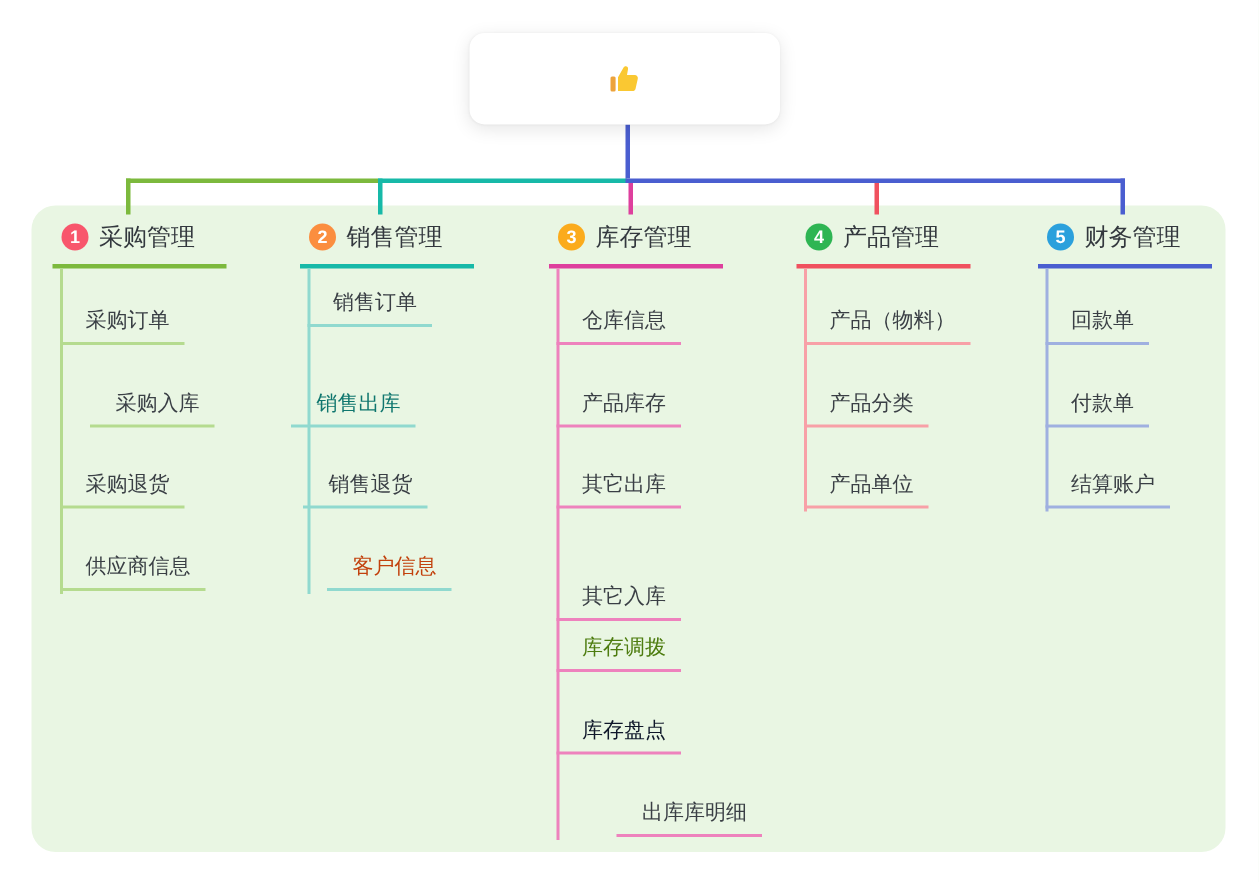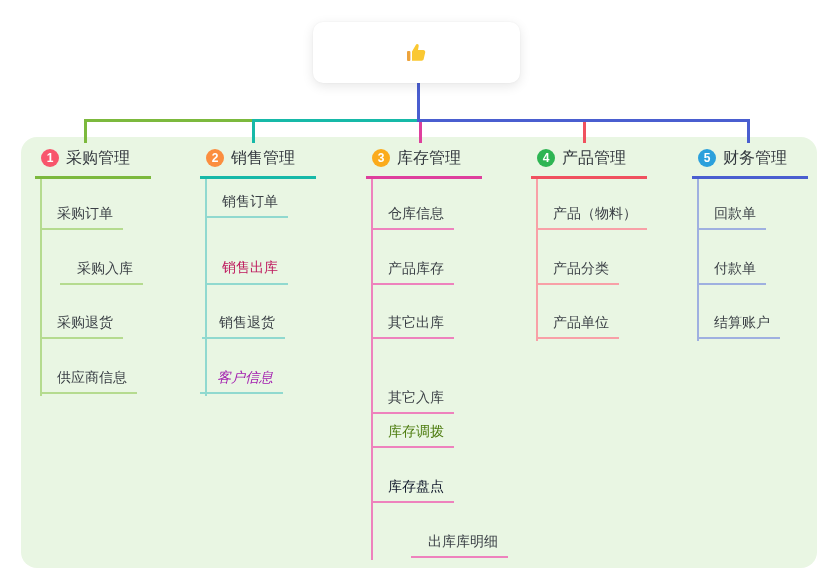--- a/index.html
+++ b/index.html
@@ -69,23 +69,23 @@
       <div class="child" style="left: 40px; top: 205px; border-bottom-color: rgb(181, 219, 143); color: rgb(58, 63, 69);">采购订单</div>
       <div class="child" style="left: 40px; top: 260px; border-bottom-color: rgb(181, 219, 143); color: rgb(58, 63, 69); margin-left: 20px;">采购入库</div>
       <div class="child" style="left: 40px; top: 314px; border-bottom-color: rgb(181, 219, 143); color: rgb(58, 63, 69);">采购退货</div>
       <div class="child" style="left: 40px; top: 369px; border-bottom-color: rgb(181, 219, 143); color: rgb(58, 63, 69);">供应商信息</div>
       <div class="branch-header" style="left: 200px; top: 147px; border-bottom-color: rgb(23, 185, 168); color: rgb(51, 56, 62);">
         <span class="badge" style="background: rgb(251, 142, 63);">2</span>
         <span>销售管理</span>
       </div>
       <div class="vline" style="left: 205px; top: 179px; height: 217px; background: rgb(144, 217, 207);"></div>
       <div class="child" style="left: 205px; top: 193px; border-bottom-color: rgb(144, 217, 207); color: rgb(58, 63, 69);">销售订单</div>
-      <div class="child" style="left: 205px; top: 260px; border-bottom-color: rgb(144, 217, 207); color: #be185d; font-family: Liberation Serif, serif;">销售出库</div>
+      <div class="child" style="left: 194px; top: 260px; border-bottom-color: rgb(144, 217, 207); color: #0f766e;">销售出库</div>
       <div class="child" style="left: 202px; top: 314px; border-bottom-color: rgb(144, 217, 207); color: rgb(58, 63, 69);">销售退货</div>
-      <div class="child" style="left: 200px; top: 369px; border-bottom-color: rgb(144, 217, 207); color: #a21caf; font-style: italic;">客户信息</div>
+      <div class="child" style="left: 218px; top: 369px; border-bottom-color: rgb(144, 217, 207); color: #c2410c;">客户信息</div>
       <div class="branch-header" style="left: 366px; top: 147px; border-bottom-color: rgb(222, 63, 157); color: rgb(51, 56, 62);">
         <span class="badge" style="background: rgb(251, 171, 28);">3</span>
         <span>库存管理</span>
       </div>
       <div class="vline" style="left: 371px; top: 179px; height: 381px; background: rgb(238, 130, 189);"></div>
       <div class="child" style="left: 371px; top: 205px; border-bottom-color: rgb(238, 130, 189); color: rgb(58, 63, 69);">仓库信息</div>
       <div class="child" style="left: 371px; top: 260px; border-bottom-color: rgb(238, 130, 189); color: rgb(58, 63, 69);">产品库存</div>
       <div class="child" style="left: 371px; top: 314px; border-bottom-color: rgb(238, 130, 189); color: rgb(58, 63, 69);">其它出库</div>
       <div class="child" style="left: 371px; top: 369px; border-bottom-color: rgb(238, 130, 189); color: rgb(58, 63, 69); margin-top: 20px;">其它入库</div>
       <div class="child" style="left: 371px; top: 423px; border-bottom-color: rgb(238, 130, 189); color: #4d7c0f;">库存调拨</div>

